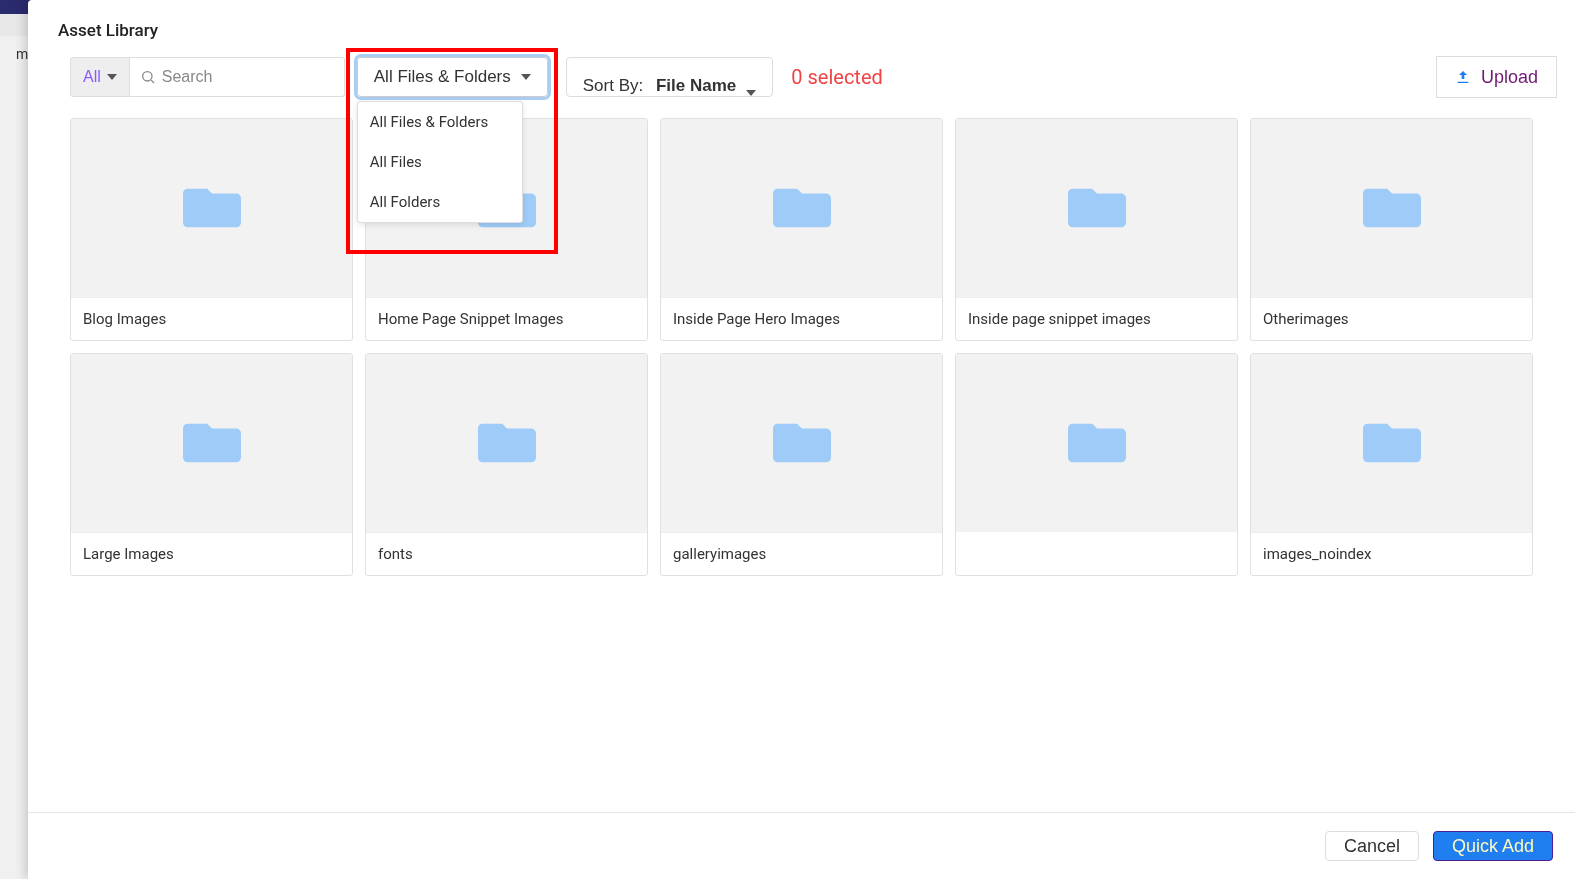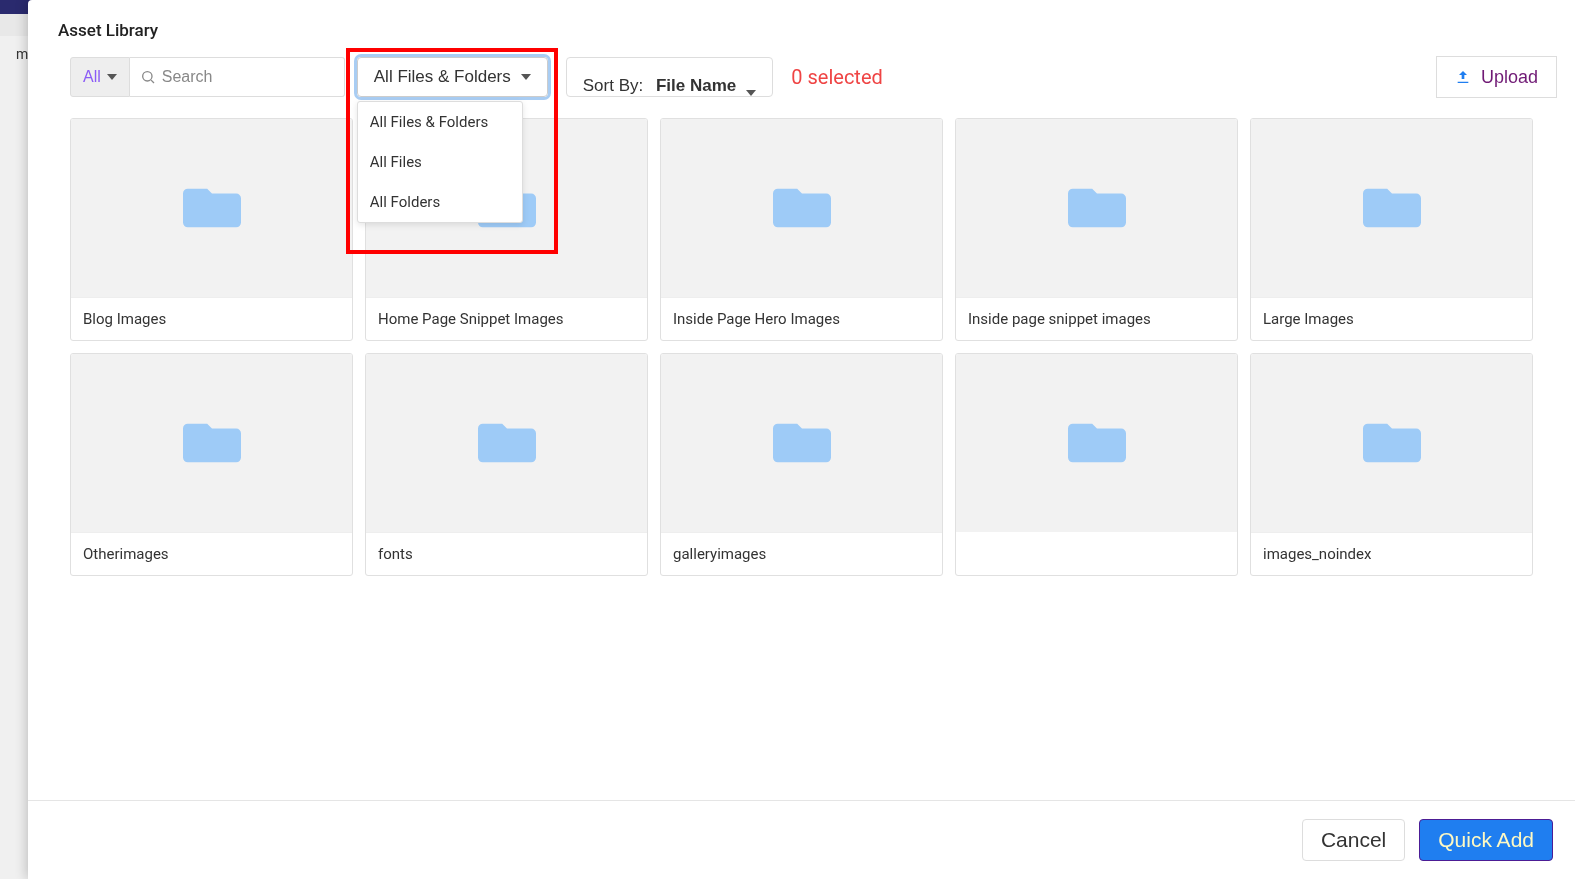--- a/index.html
+++ b/index.html
@@ -211,24 +211,24 @@
   }
 
   .modal-footer {
     border-top: 1px solid #e5e5e5;
     padding: 18px 22px;
     display: flex;
     justify-content: flex-end;
     gap: 14px;
   }
   .btn {
-    height: 42px;
+    height: 30px;
     padding: 0 18px;
     border-radius: 4px;
-    font-size: 21px;
+    font-size: 18px;
     cursor: pointer;
     display: flex;
     align-items: center;
   }
   .btn-cancel {
     background: #fff;
     border: 1px solid #ddd;
     color: #333;
   }
   .btn-custom {
@@ -369,30 +369,30 @@
         </div>
         <div class="folder-label">Inside page snippet images</div>
       </div>
 
       <div class="folder-card">
         <div class="folder-thumb">
           <svg width="58" height="50" viewBox="0 0 24 20" fill="#9ecbf7">
               <path d="M10 2H2a2 2 0 0 0-2 2v12a2 2 0 0 0 2 2h20a2 2 0 0 0 2-2V6a2 2 0 0 0-2-2H12l-2-2z"></path>
             </svg>
         </div>
+        <div class="folder-label">Otherimages</div>
+      </div>
+
+      <div class="folder-card">
+        <div class="folder-thumb">
+          <svg width="58" height="50" viewBox="0 0 24 20" fill="#9ecbf7">
+              <path d="M10 2H2a2 2 0 0 0-2 2v12a2 2 0 0 0 2 2h20a2 2 0 0 0 2-2V6a2 2 0 0 0-2-2H12l-2-2z"></path>
+            </svg>
+        </div>
         <div class="folder-label">Large Images</div>
-      </div>
-
-      <div class="folder-card">
-        <div class="folder-thumb">
-          <svg width="58" height="50" viewBox="0 0 24 20" fill="#9ecbf7">
-              <path d="M10 2H2a2 2 0 0 0-2 2v12a2 2 0 0 0 2 2h20a2 2 0 0 0 2-2V6a2 2 0 0 0-2-2H12l-2-2z"></path>
-            </svg>
-        </div>
-        <div class="folder-label">Otherimages</div>
       </div>
 
       <div class="folder-card">
         <div class="folder-thumb">
           <svg width="58" height="50" viewBox="0 0 24 20" fill="#9ecbf7">
               <path d="M10 2H2a2 2 0 0 0-2 2v12a2 2 0 0 0 2 2h20a2 2 0 0 0 2-2V6a2 2 0 0 0-2-2H12l-2-2z"></path>
             </svg>
         </div>
         <div class="folder-label">fonts</div>
       </div>

